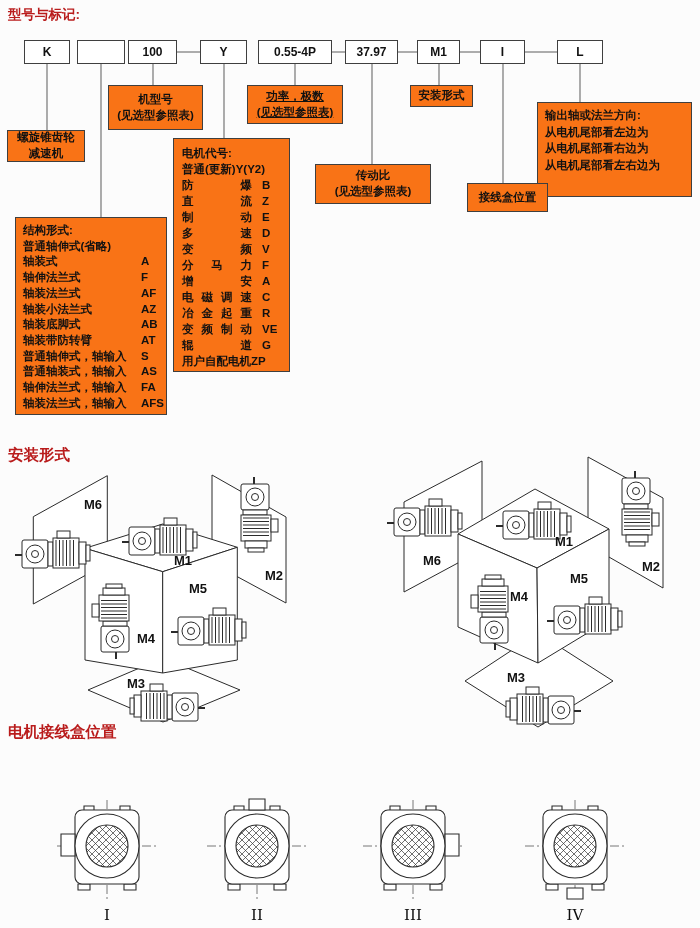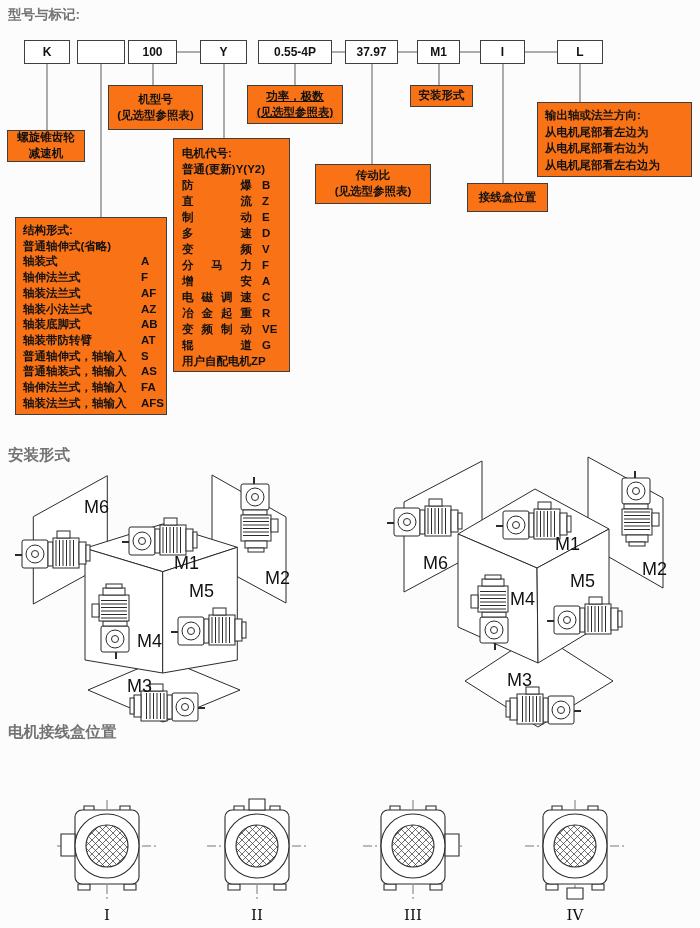--- a/index.html
+++ b/index.html
@@ -1,38 +1,38 @@
 <!DOCTYPE html>
 <html><head>
 <meta charset="utf-8">
 <style>
   html,body{margin:0;padding:0;}
   body{
     width:700px;height:928px;position:relative;background:#fcfcfc;
     font-family:"Liberation Sans",sans-serif;color:#111;overflow:hidden;
   }
   .abs{position:absolute;}
-  .heading{font-weight:bold;color:#737373;}
+  .heading{font-weight:bold;color:#b91c1c;}
   .codebox{
     position:absolute;top:40px;height:24px;border:1.4px solid #3f3f3f;background:#fff;
     display:flex;align-items:center;justify-content:center;
     font-size:12px;font-weight:bold;box-sizing:border-box;
   }
   .labelbox{
     position:absolute;border:1.4px solid #3f3f3f;background:#f97316;box-sizing:border-box;
     font-size:11.5px;font-weight:bold;line-height:1.35;
   }
   .centered2{display:flex;flex-direction:column;align-items:center;justify-content:center;text-align:center;}
   .listbox{padding:6px 4px 0 8px;}
   .crow{display:flex;align-items:baseline;}
   .crow .jname{display:inline-block;width:70px;text-align:justify;text-align-last:justify;}
   .crow .code{margin-left:10px;}
   .srow{display:grid;grid-template-columns:118px auto;}
   .orow{display:grid;grid-template-columns:122px auto;gap:43px;}
-  .mlabel{position:absolute;font-size:18px;font-weight:normal;}
+  .mlabel{position:absolute;font-size:13px;font-weight:bold;}
   .jview-label{position:absolute;width:100px;text-align:center;font-family:"DejaVu Serif","Liberation Serif",serif;font-size:15px;color:#0d0d0d;}
   svg{display:block;}
   .lineart line,.lineart path,.lineart rect,.lineart circle,.lineart polygon{vector-effect:non-scaling-stroke;}
 </style>
 </head>
 <body>
 
 <div class="abs heading" style="left:8px;top:6px;font-size:13.5px;">型号与标记:</div>
 
 <svg class="abs lineart" style="left:0;top:0;" width="700" height="440">
@@ -134,21 +134,21 @@
 
 <div class="labelbox centered2" style="left:315px;top:164px;width:116px;height:40px;">
   <span>传动比</span>
   <span>(见选型参照表)</span>
 </div>
 
 <div class="labelbox centered2" style="left:410px;top:85px;width:63px;height:22px;">
   <span>安装形式</span>
 </div>
 
-<div class="labelbox" style="left:537px;top:102px;width:155px;height:75px;padding:4px 4px 0 7px;line-height:16.5px;">
+<div class="labelbox" style="left:537px;top:102px;width:155px;height:95px;padding:4px 4px 0 7px;line-height:16.5px;">
   <div>输出轴或法兰方向:</div>
   <div class="orow">
       <span>从电机尾部看左边为</span>
       <span>L</span>
     </div>
   <div class="orow">
       <span>从电机尾部看右边为</span>
       <span>R</span>
     </div>
   <div class="orow">

